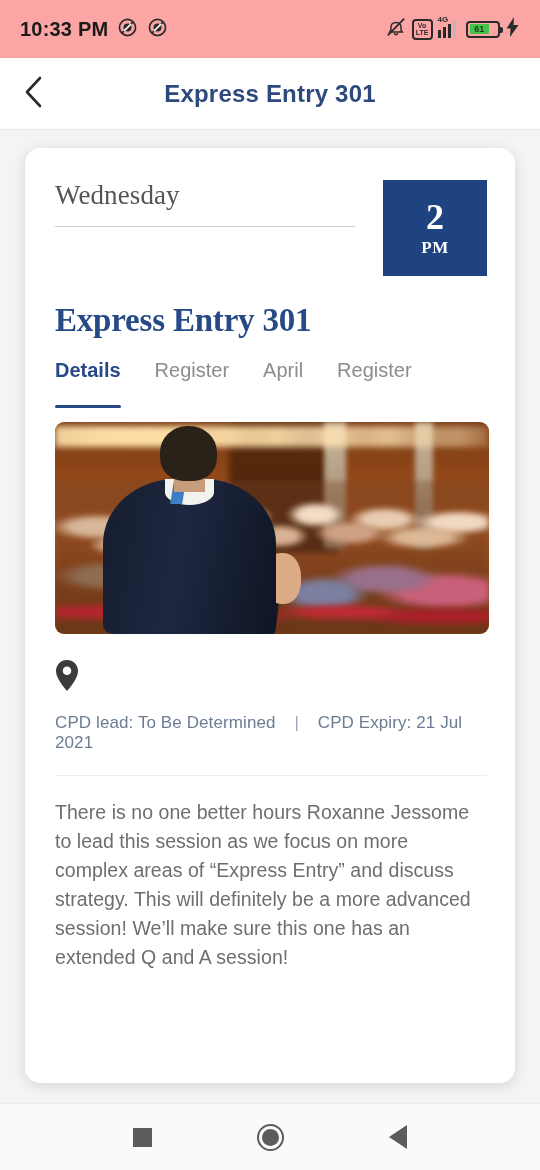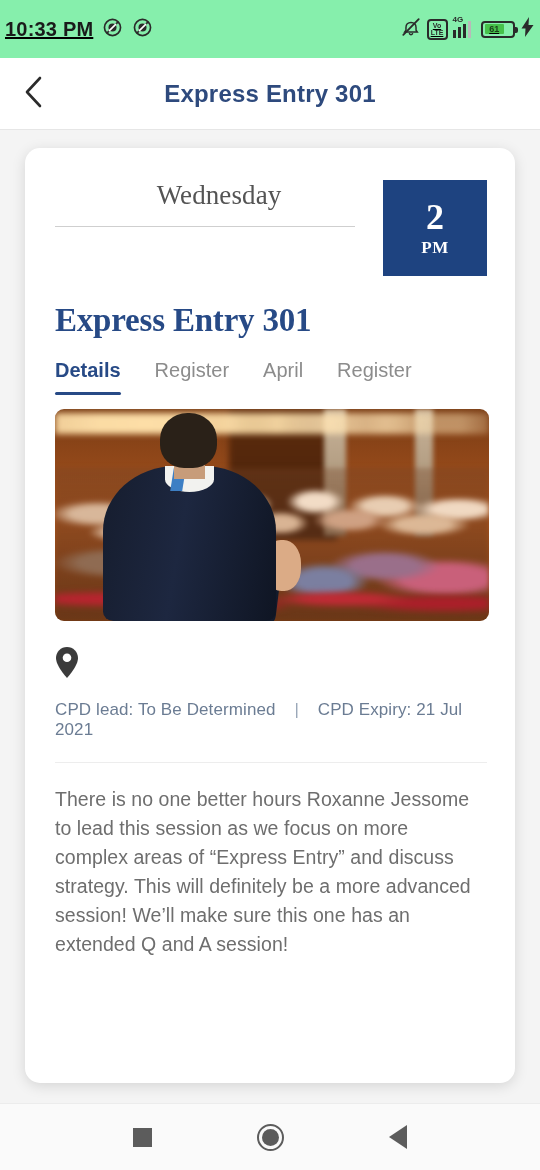--- a/index.html
+++ b/index.html
@@ -8,23 +8,22 @@
     font-family:"Liberation Sans", sans-serif;
     background:#f2f2f2;
     -webkit-font-smoothing:antialiased;
     overflow:hidden;
   }
   .phone { position:relative; width:540px; height:1170px; background:#f4f4f4; }
 
   
   .statusbar{
     position:absolute; top:0; left:0; width:540px; height:58px;
-    background:#86efac; display:flex; align-items:center;
-    padding:0 5px;
-    text-decoration:underline;
+    background:#fca5a5; display:flex; align-items:center;
+    padding:0 20px;
   }
   .sb-left{ display:flex; align-items:center; gap:9px; }
   .sb-time{ font-size:20px; font-weight:700; color:#1a1a1a; letter-spacing:.2px; }
   .sb-right{ margin-left:auto; display:flex; align-items:center; gap:5px; }
   .ic{ display:block; }
   .volte{
     width:21px;height:21px;border:2px solid #2a2a2a;border-radius:4px;
     display:flex;flex-direction:column;align-items:center;justify-content:center;
     font-size:7px;line-height:7px;font-weight:700;color:#2a2a2a;
   }
@@ -72,42 +71,42 @@
     background:#ffffff; border-radius:15px;
     box-shadow:0 3px 14px rgba(0,0,0,.13);
     overflow:hidden;
   }
   .card-inner{ padding:30px 28px 0 30px; }
 
   .date-row{ display:flex; align-items:flex-start; }
   .date-block{ flex:1; }
   .date-day, .date-full{
     font-family:"Liberation Serif", serif;
-    font-size:27px; color:#545454; line-height:34px; letter-spacing:.1px;text-align:center;
+    font-size:27px; color:#545454; line-height:34px; letter-spacing:.1px;
   }
   .date-rule{
     margin-top:14px; width:300px; height:1px; background:#cfcfcf;
   }
   .time-badge{
     width:104px; height:96px; background:#1e4380;
     display:flex; flex-direction:column; align-items:center; justify-content:center;
     color:#ffffff; flex:none; margin-top:2px;
   }
   .time-hour{ font-family:"Liberation Serif", serif; font-size:36px; font-weight:700; line-height:38px; }
   .time-mer{ font-family:"Liberation Serif", serif; font-size:17px; font-weight:700; letter-spacing:.5px; margin-top:2px; }
 
   .card-title{
     margin-top:26px;
     font-family:"Liberation Serif", serif;
     font-size:33px; font-weight:700; color:#274a86; letter-spacing:-.2px;
   }
 
   .tabs{ display:flex; align-items:flex-end; margin-top:20px; gap:34px; }
   .tab{
-    position:relative; font-size:20px; color:#8c8c8c; padding-bottom:13px; cursor:pointer;
+    position:relative; font-size:20px; color:#8c8c8c; padding-bottom:26px; cursor:pointer;
   }
   .tab.active{ color:#274a86; font-weight:700; }
   .tab.active::after{
     content:""; position:absolute; left:0; right:0; bottom:0;
     height:3px; background:#274a86; border-radius:2px;
   }
 
   
   .hero{
     margin-top:14px; width:434px; height:212px; border-radius:9px;

